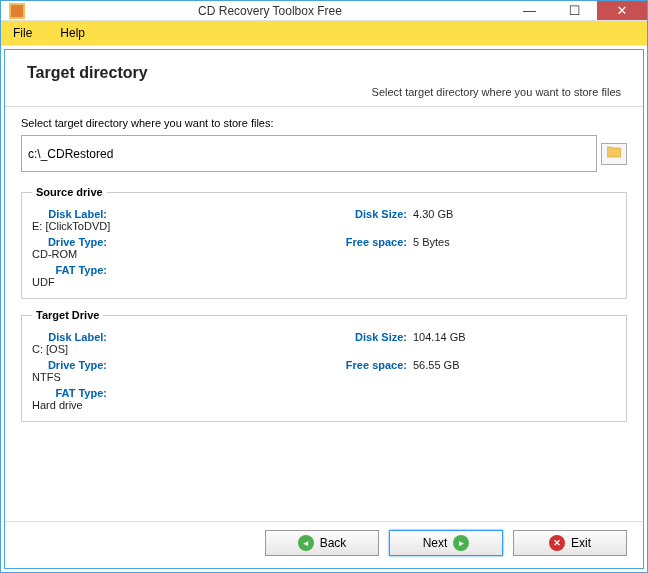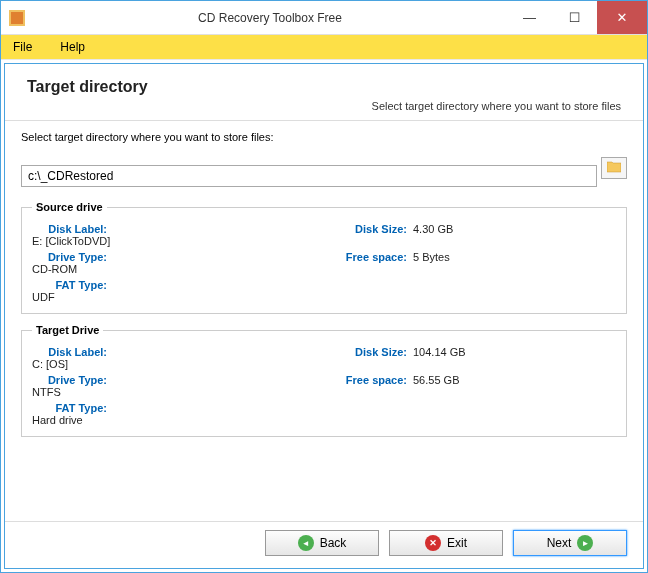--- a/index.html
+++ b/index.html
@@ -8,21 +8,21 @@
       font-size: 12px;
       background: #fff;
       width: 648px;
       height: 573px;
       display: flex;
       flex-direction: column;
       border: 1px solid #4aa3df;
     }
     .titlebar {
       background: #fff;
-      height: 34px;
+      height: 20px;
       display: flex;
       align-items: center;
       border-bottom: 1px solid #e0e0e0;
       position: relative;
     }
     .titlebar-icon {
       width: 16px;
       height: 16px;
       margin: 0 8px;
     }
@@ -86,22 +86,21 @@
       display: flex;
       gap: 4px;
       align-items: center;
       margin-bottom: 14px;
     }
     .path-input {
       flex: 1;
       border: 1px solid #aaa;
       padding: 3px 6px;
       font-size: 12px;
-      height: 22px;
-      margin-top: 16px;
+      height: 37px;
     }
     .browse-btn {
       width: 26px;
       height: 22px;
       border: 1px solid #aaa;
       background: #f6f6f6;
       display: flex;
       align-items: center;
       justify-content: center;
     }
@@ -272,23 +271,23 @@
         </div>
       </div>
     </fieldset>
   </div>
 
   <div class="footer">
     <div class="btn">
       <span class="icon-circ ic-green arrow-left"></span>
       <span>Back</span>
     </div>
+    <div class="btn primary">
+      <span>Next</span>
+      <span class="icon-circ ic-green arrow-right"></span>
+    </div>
     <div class="btn">
       <span class="icon-circ ic-red x-mark"></span>
       <span>Exit</span>
     </div>
-    <div class="btn primary">
-      <span>Next</span>
-      <span class="icon-circ ic-green arrow-right"></span>
-    </div>
   </div>
 
 </div>
 
 </body></html>

